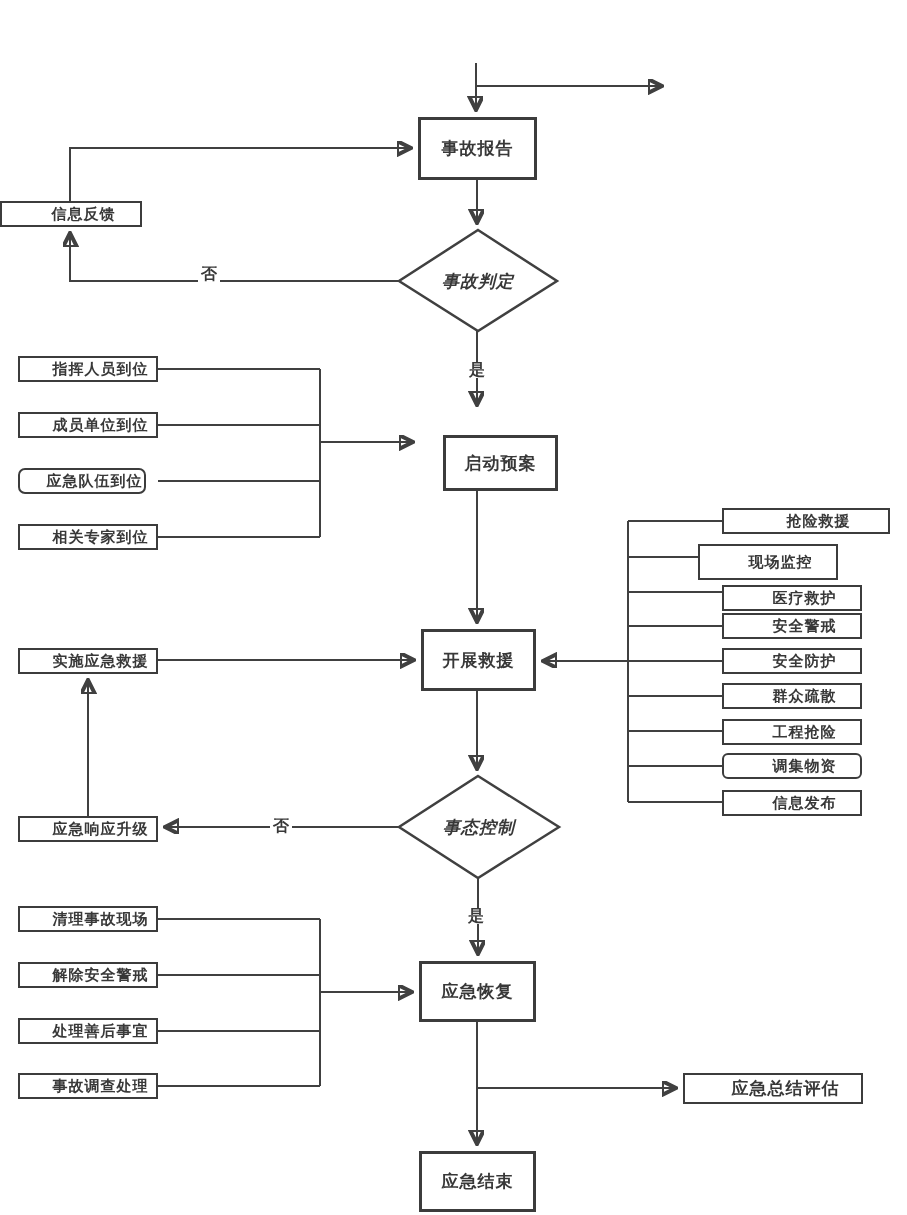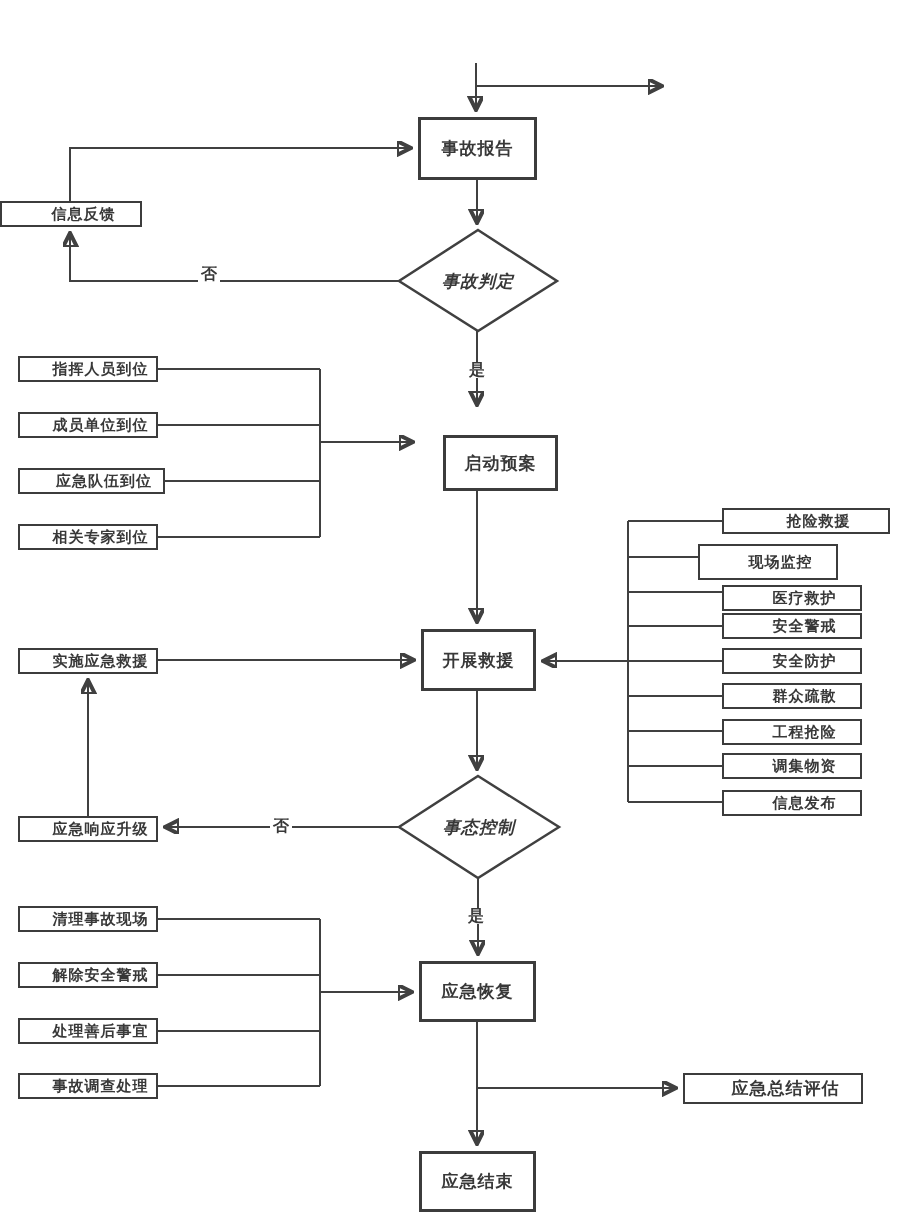--- a/index.html
+++ b/index.html
@@ -140,33 +140,33 @@
 
   <div class="diamond-label" style="left:409px; top:258px; width:138px; height:46px;">事故判定</div>
 
   <div class="edge-label" style="left:198px; top:266px;">否</div>
   <div class="edge-label" style="left:466px; top:362px;">是</div>
 
   <div class="box" style="left:420px; top:435px; width:115px; height:56px;margin-left:23px;">启动预案</div>
 
   <div class="sbox" style="left:18px; top:356px; width:140px; height:26px;">指挥人员到位</div>
   <div class="sbox" style="left:18px; top:412px; width:140px; height:26px;">成员单位到位</div>
-  <div class="sbox" style="left:18px; top:468px; width:147px; height:26px;">应急队伍到位</div>
+  <div class="sbox" style="left:18px; top:468px; width:128px; height:26px;border-radius:7px;">应急队伍到位</div>
   <div class="sbox" style="left:18px; top:524px; width:140px; height:26px;">相关专家到位</div>
 
   <div class="box" style="left:421px; top:629px; width:115px; height:62px;">开展救援</div>
 
   <div class="sbox" style="left:722px; top:508px; width:168px; height:26px;">抢险救援</div>
   <div class="sbox" style="left:698px; top:544px; width:140px; height:36px;">现场监控</div>
   <div class="sbox" style="left:722px; top:585px; width:140px; height:26px;">医疗救护</div>
   <div class="sbox" style="left:722px; top:613px; width:140px; height:26px;">安全警戒</div>
   <div class="sbox" style="left:722px; top:648px; width:140px; height:26px;">安全防护</div>
   <div class="sbox" style="left:722px; top:683px; width:140px; height:26px;">群众疏散</div>
   <div class="sbox" style="left:722px; top:719px; width:140px; height:26px;">工程抢险</div>
-  <div class="sbox" style="left:722px; top:753px; width:140px; height:26px;">调集物资</div>
+  <div class="sbox" style="left:722px; top:753px; width:140px; height:26px;border-radius:6px;">调集物资</div>
   <div class="sbox" style="left:722px; top:790px; width:140px; height:26px;">信息发布</div>
 
   <div class="sbox" style="left:18px; top:648px; width:140px; height:26px;">实施应急救援</div>
 
   <div class="diamond-label" style="left:409px; top:804px; width:140px; height:46px;">事态控制</div>
 
   <div class="edge-label" style="left:270px; top:818px;">否</div>
   <div class="edge-label" style="left:465px; top:908px;">是</div>
 
   <div class="sbox" style="left:18px; top:816px; width:140px; height:26px;">应急响应升级</div>

